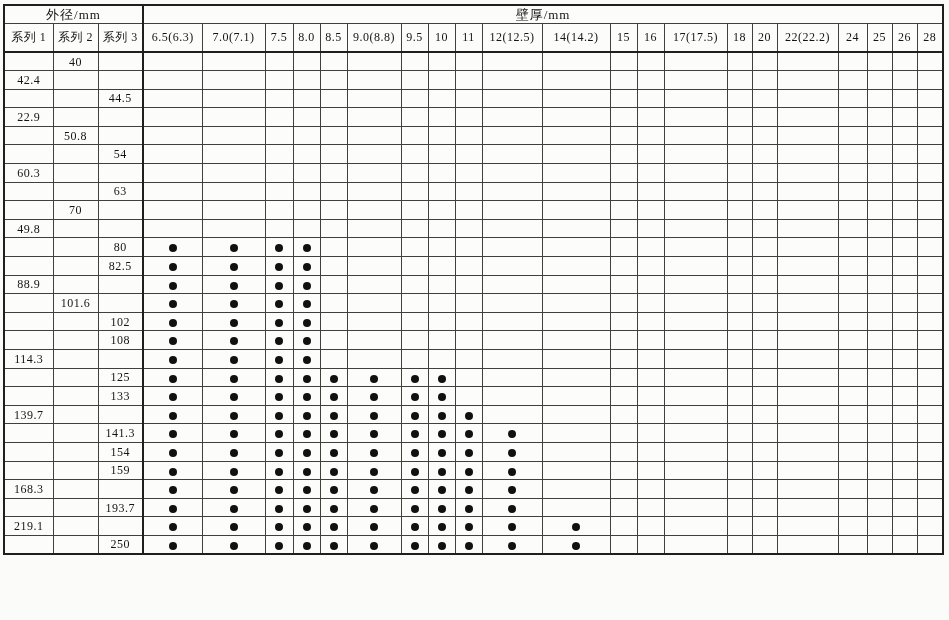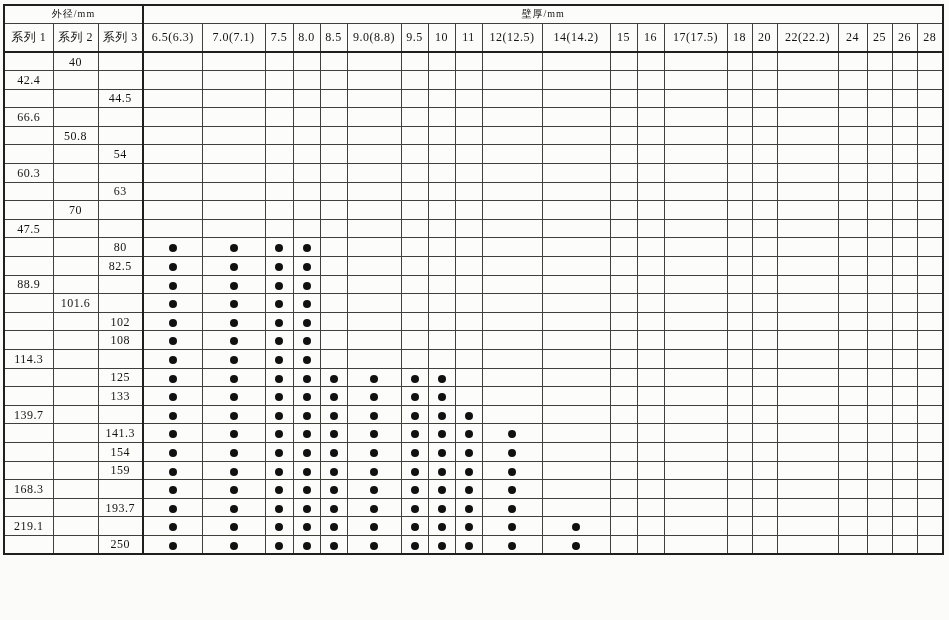--- a/index.html
+++ b/index.html
@@ -33,21 +33,21 @@
     font-size: 12px;
     line-height: 1;
     color: #141412;
     white-space: nowrap;
     overflow: hidden;
     letter-spacing: 0.5px;
     font-weight: normal;
   }
   thead tr.group-row th {
     height: 18px;
-    font-size: 10px;
+    font-size: 13px;
     letter-spacing: 1px;
   }
   thead tr.col-row th {
     height: 29px;
     border-bottom: 2px solid #1f1f1f;
   }
   tbody td {
     height: 18.6px;
   }
   .sep {
@@ -198,21 +198,21 @@
           <td></td>
           <td></td>
           <td></td>
           <td></td>
           <td></td>
           <td></td>
           <td></td>
           <td></td>
         </tr>
         <tr>
-          <td>66.6</td>
+          <td>22.9</td>
           <td></td>
           <td class="sep"></td>
           <td></td>
           <td></td>
           <td></td>
           <td></td>
           <td></td>
           <td></td>
           <td></td>
           <td></td>
@@ -354,21 +354,21 @@
           <td></td>
           <td></td>
           <td></td>
           <td></td>
           <td></td>
           <td></td>
           <td></td>
           <td></td>
         </tr>
         <tr>
-          <td>47.5</td>
+          <td>49.8</td>
           <td></td>
           <td class="sep"></td>
           <td></td>
           <td></td>
           <td></td>
           <td></td>
           <td></td>
           <td></td>
           <td></td>
           <td></td>

